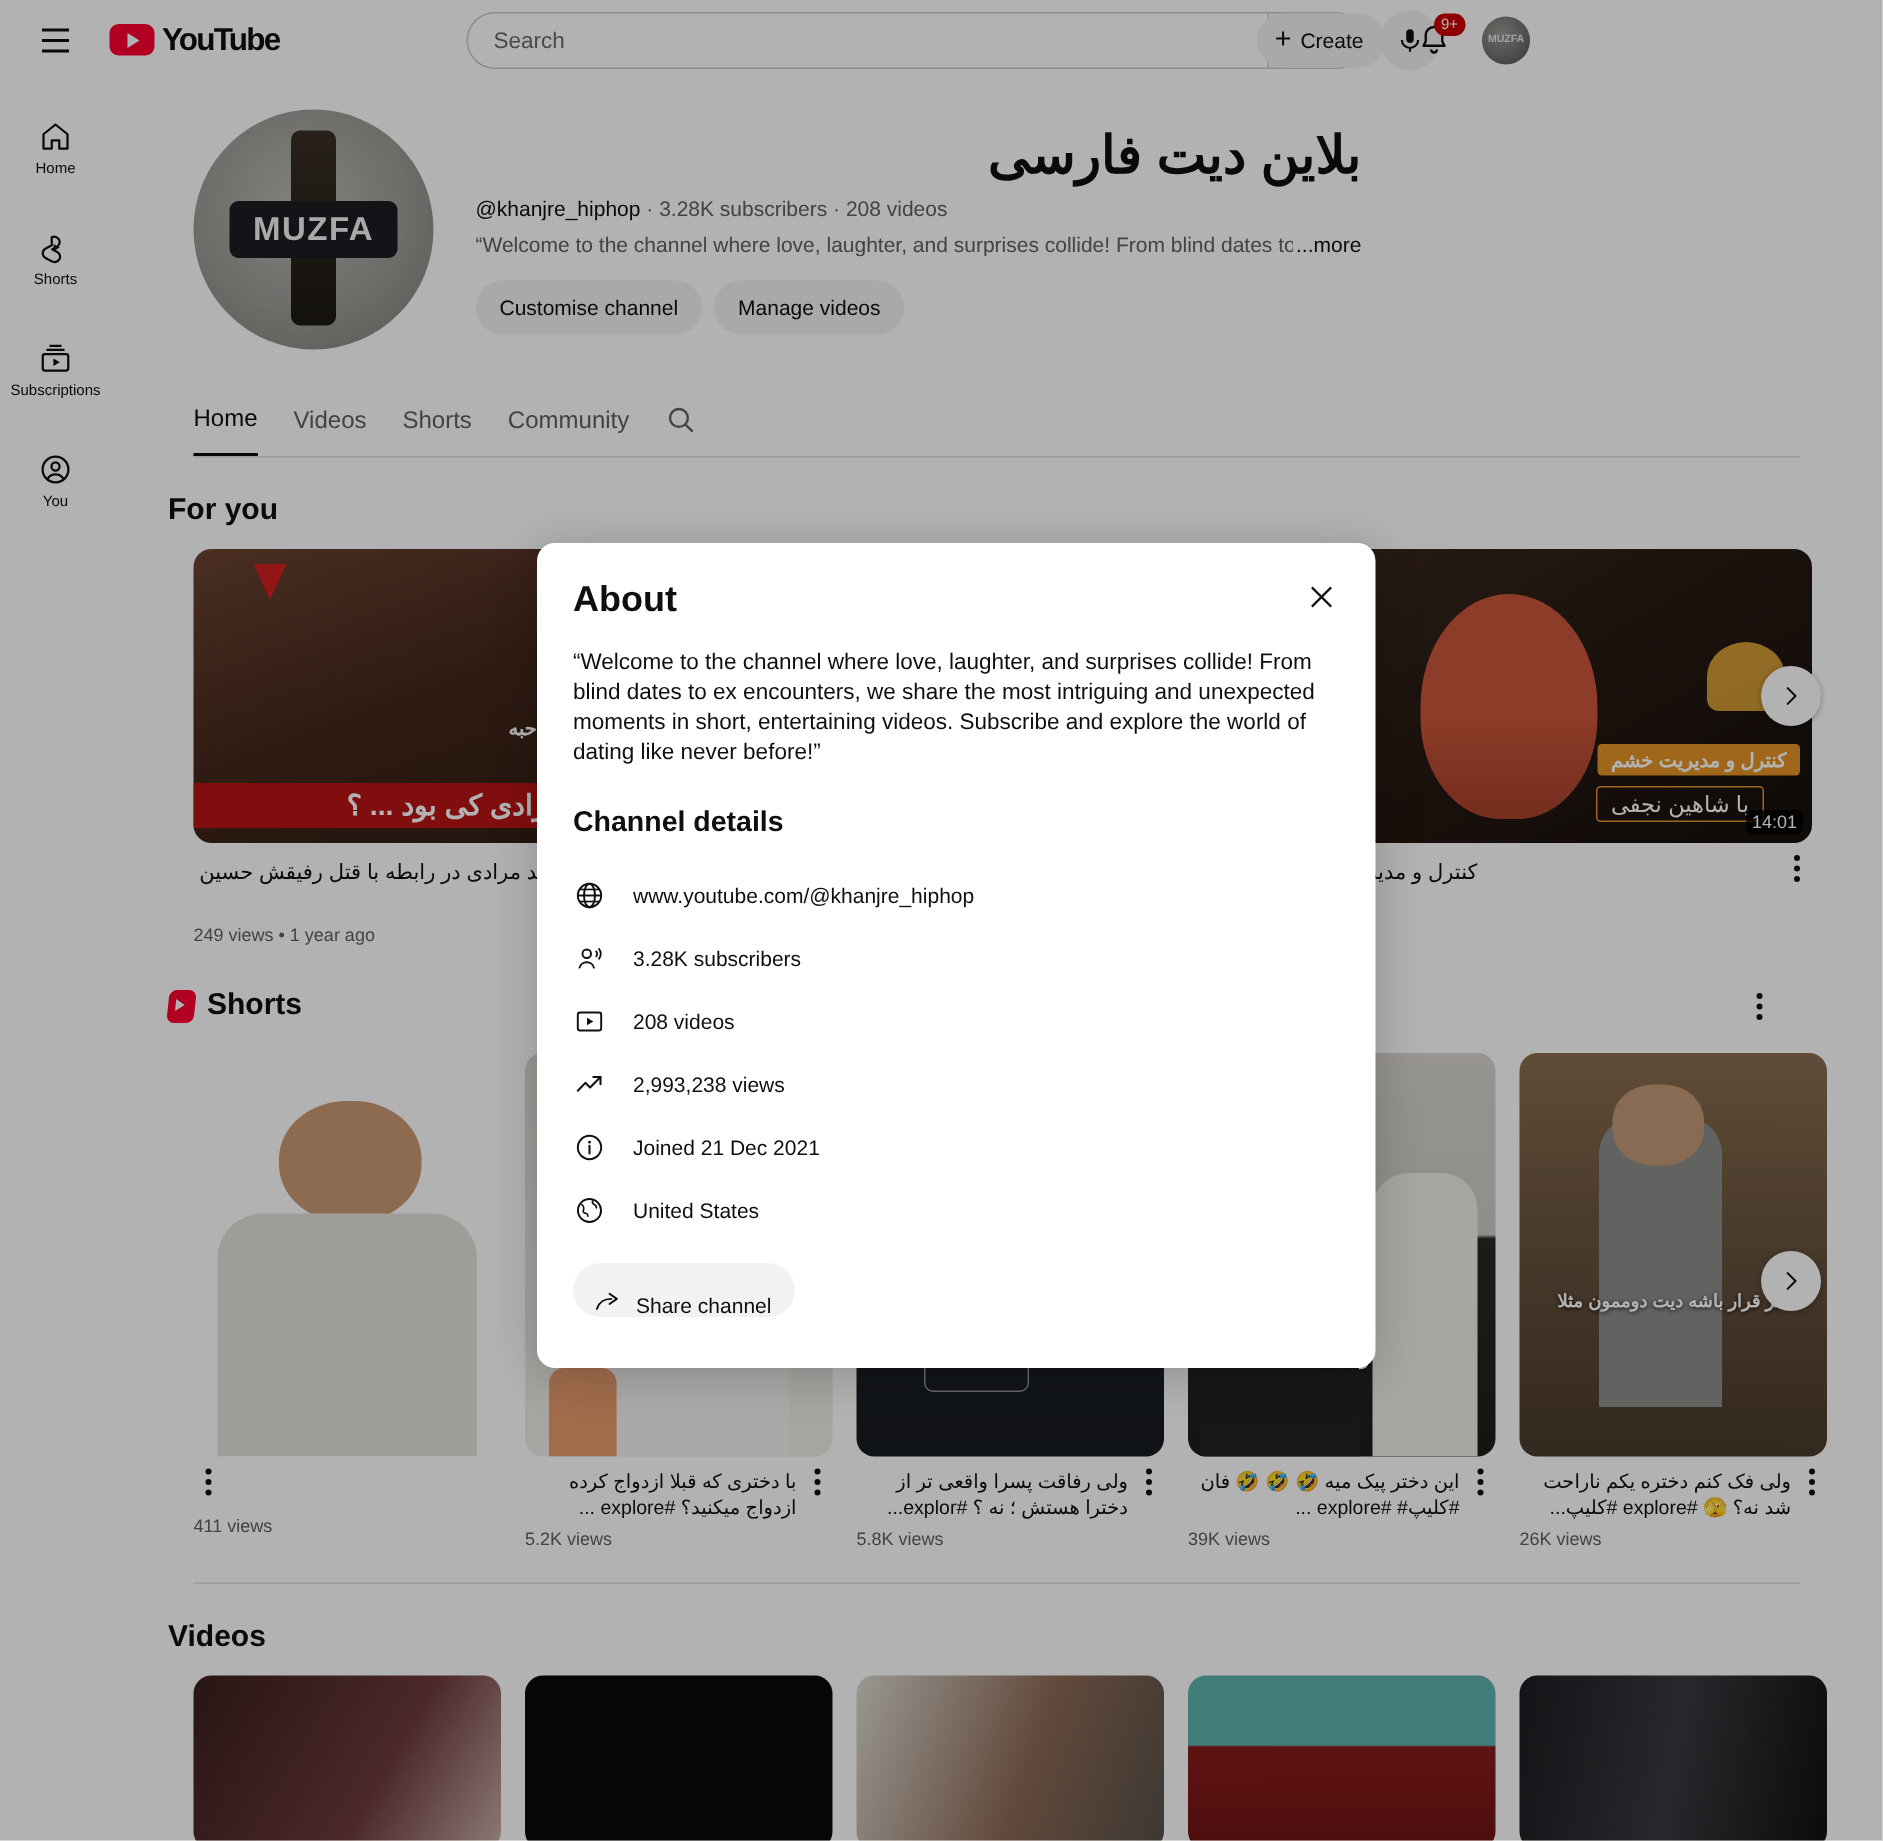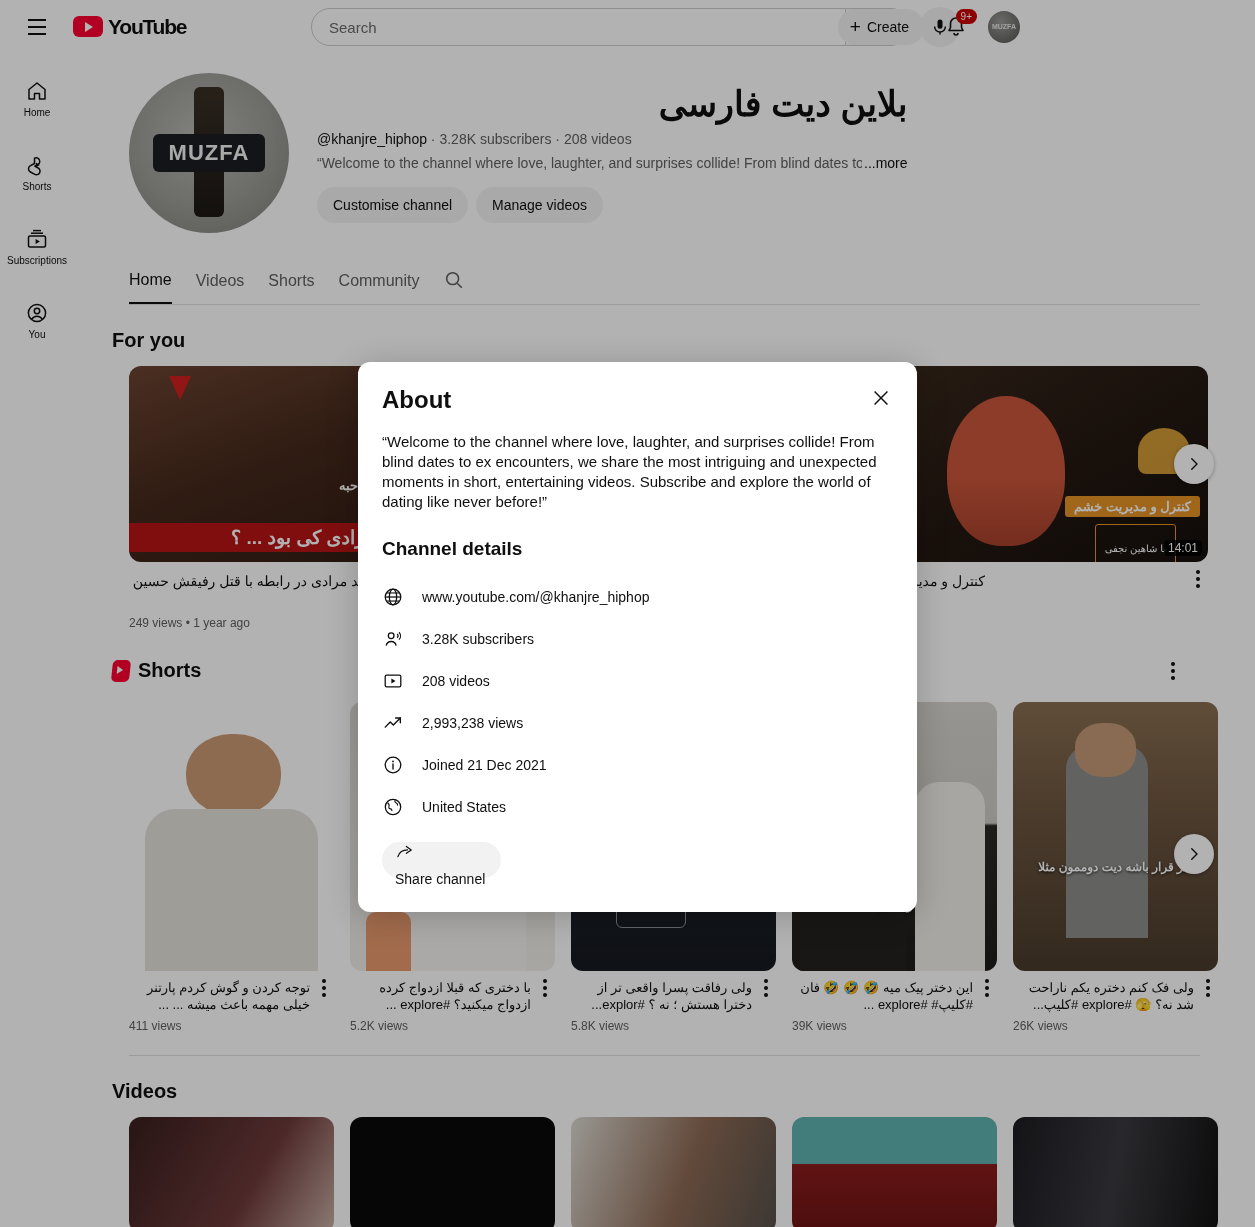--- a/index.html
+++ b/index.html
@@ -535,28 +535,27 @@
   }
   .detail-row .dtxt.link { color: #0f0f0f; }
   .share-btn {
     margin-top: 14px;
     height: 36px;
     padding: 0 16px 0 13px;
     border-radius: 18px;
     background: #f2f2f2;
     border: none;
     display: inline-flex;
-    align-items: flex-start;
+    align-items: flex-end;
     gap: 9px;
     font-size: 14px;
     font-weight: 500;
     color: #0f0f0f;
     cursor: pointer;
     font-family: "Liberation Sans", sans-serif;
-    flex-direction: column;
   }
   .ico { flex: 0 0 auto; display: flex; align-items: center; justify-content: center; }
 </style>
 </head>
 <body>
 
 <div id="page-root">
 
   <div class="topbar">
     <div class="hamburger">
@@ -710,21 +709,21 @@
 
       <div class="vcard" style="opacity:0;">
         <div class="vthumb" style="background:#555;"></div>
       </div>
 
       <div class="vcard">
         <div class="vthumb" style="background:linear-gradient(150deg,#3b2a1d 0%,#241812 55%,#15100c 100%);">
           <div style="position:absolute;left:88px;top:30px;width:118px;height:150px;border-radius:50% 50% 45% 45%;background:linear-gradient(180deg,#c9563a 55%,#a8412c 100%);"></div>
           <div style="position:absolute;right:18px;top:62px;width:52px;height:46px;border-radius:50% 50% 8px 8px;background:#f0b23c;opacity:.85;"></div>
           <div style="position:absolute;right:8px;top:130px;background:#e59224;color:#fff;font-size:13px;font-weight:700;padding:3px 9px;border-radius:3px;direction:rtl;">کنترل و مدیریت خشم</div>
-          <div style="position:absolute;right:32px;top:158px;border:1px solid #e59224;color:#fff;font-size:10px;padding:18px 9px;border-radius:3px;direction:rtl;">با شاهین نجفی</div>
+          <div style="position:absolute;right:32px;top:158px;border:1px solid #e59224;color:#fff;font-size:15px;padding:2px 9px;border-radius:3px;direction:rtl;">با شاهین نجفی</div>
           <div class="dur">14:01</div>
         </div>
         <div class="vrow-head">
           <div class="vtitle">کنترل و مدیریت خشم</div>
           <div class="kebab">
               <i></i>
               <i></i>
               <i></i>
             </div>
         </div>
@@ -752,21 +751,20 @@
 
     <div class="shorts-row">
 
       <div class="scard">
         <div class="sthumb" style="background:linear-gradient(180deg,#bfae95 0%,#a79madd 1%,#b0a28c 40%,#cfcabf 100%);">
           <div style="position:absolute;left:28%;top:12%;width:46%;height:30%;border-radius:48%;background:#c99a75;"></div>
           <div style="position:absolute;left:8%;top:40%;width:84%;height:60%;border-radius:30px 30px 0 0;background:#e3e1da;"></div>
           <div class="sover"></div>
         </div>
         <div class="srow-head">
-          <div class="stitle">توجه کردن و گوش کردم پارتنر خیلی مهمه باعث میشه ... ...</div>
           <div class="kebab">
               <i></i>
               <i></i>
               <i></i>
             </div>
         </div>
         <div class="smeta">411 views</div>
       </div>
 
       <div class="scard">

